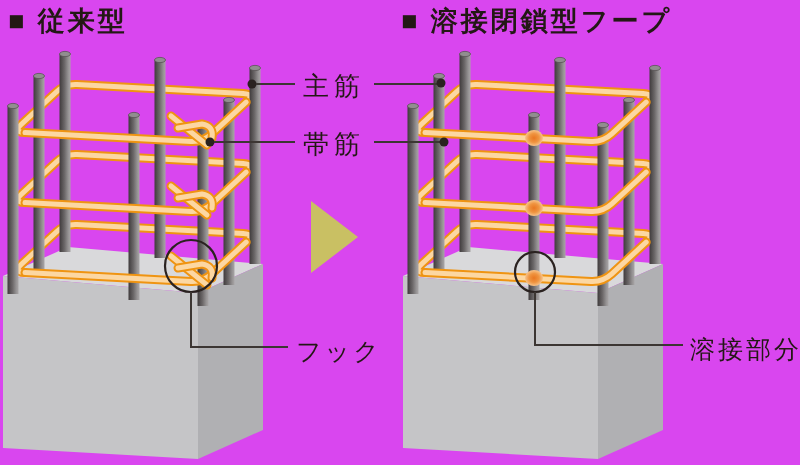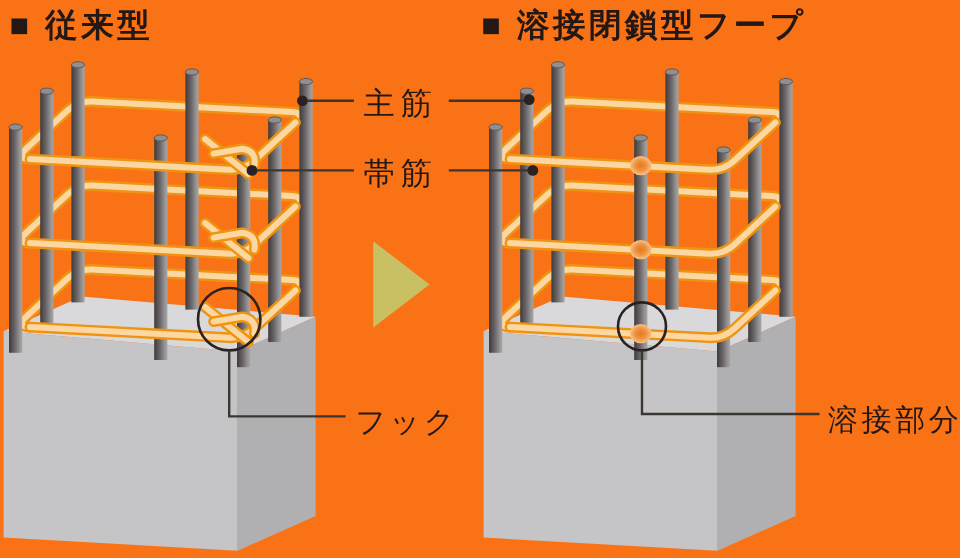--- a/index.html
+++ b/index.html
@@ -1,16 +1,16 @@
 <!DOCTYPE html>
 <html><head>
 <meta charset="utf-8">
 <style>
   html,body{margin:0;padding:0;background:#ffffff;}
-  .stage{position:relative;width:800px;height:465px;background:#f97316;overflow:hidden;
+  .stage{position:relative;width:800px;height:465px;background:#d946ef;overflow:hidden;
          font-family:"Liberation Sans","DejaVu Sans",sans-serif;}
   svg text{font-family:"Liberation Sans","DejaVu Sans",sans-serif;fill:#231815;}
   .title-text{font-size:27px;font-weight:600;letter-spacing:3px;}
   .label-text{font-size:26px;letter-spacing:5px;}
   .label-text-sm{font-size:25px;letter-spacing:3px;}
   .leader{stroke:#3c3633;stroke-width:2;fill:none;}
   .ann-circle{stroke:#2a2220;stroke-width:2.2;fill:none;}
   .dot{fill:#2a2220;}
   .tube-out{stroke:#ef9412;stroke-width:9;fill:none;stroke-linecap:round;stroke-linejoin:round;}
   .tube-in{stroke:#fcd7a2;stroke-width:5;fill:none;stroke-linecap:round;stroke-linejoin:round;}

